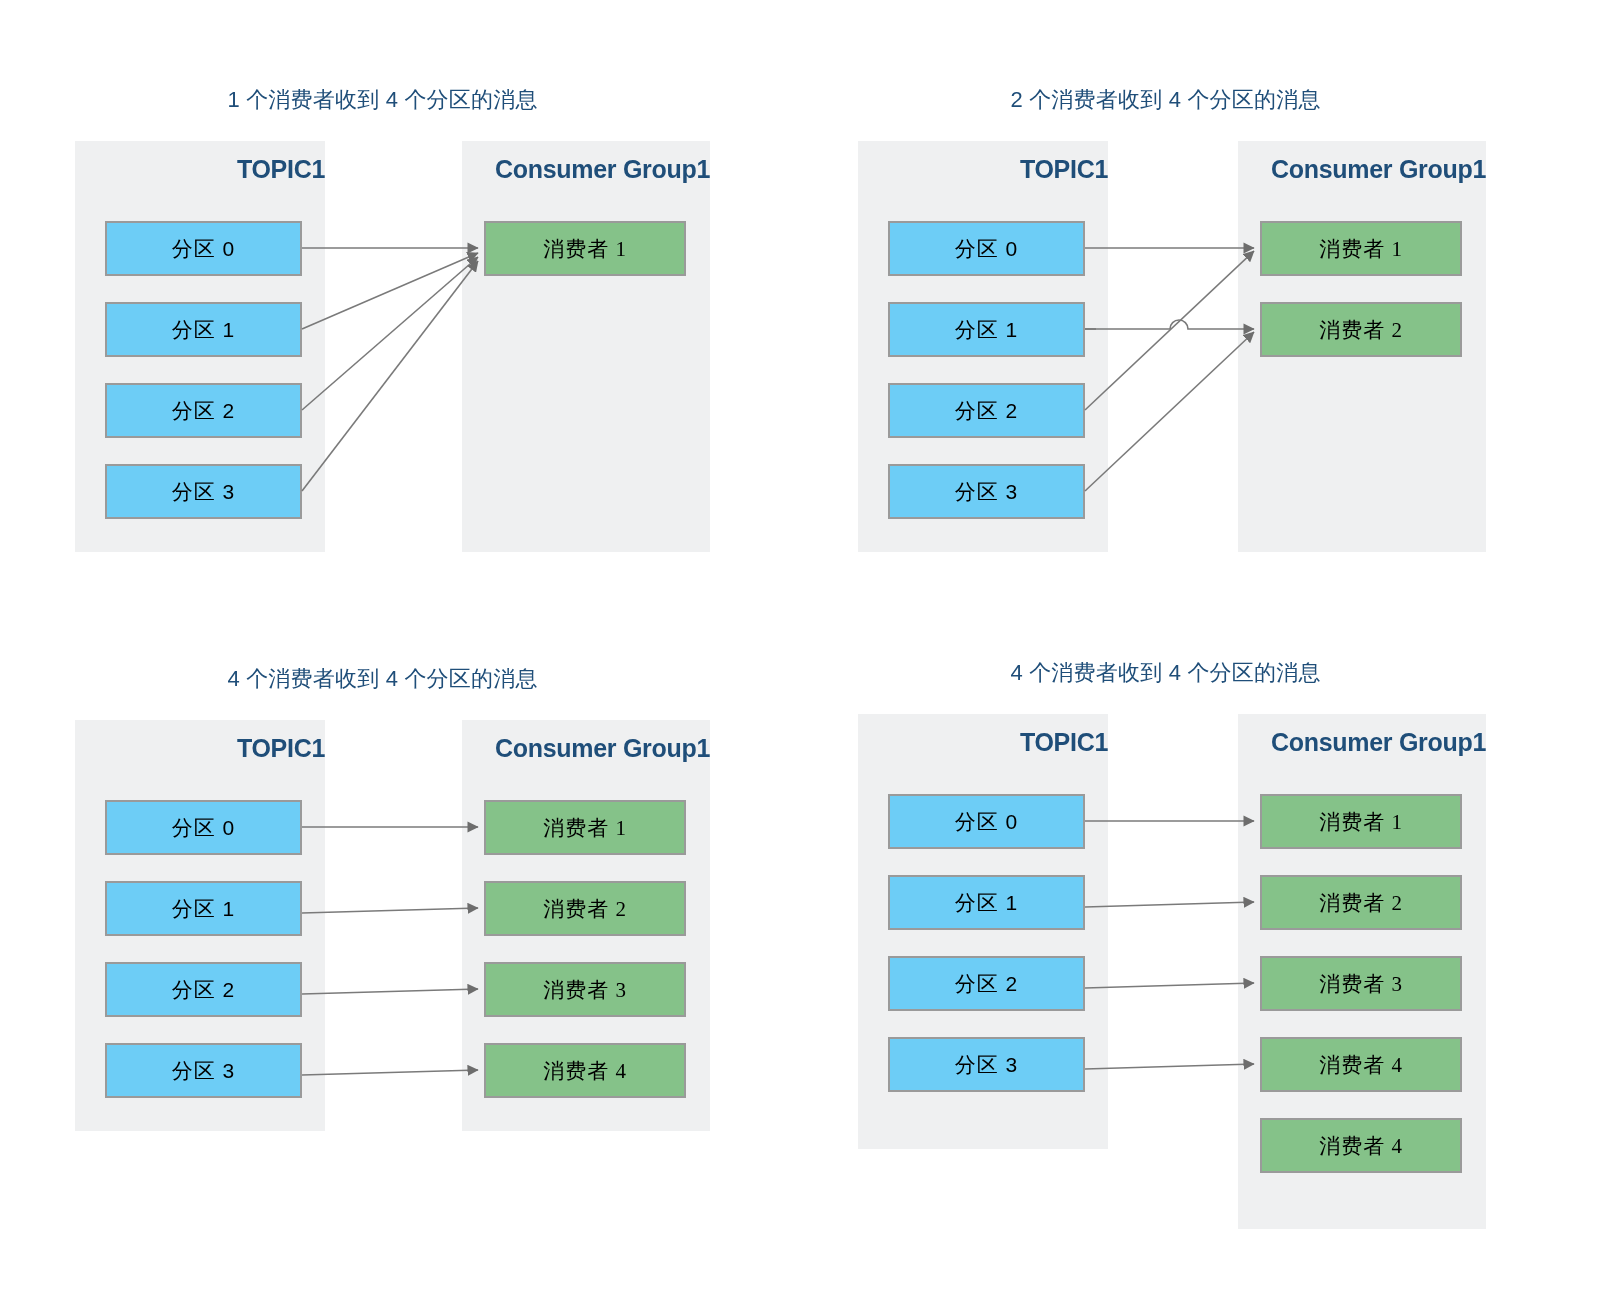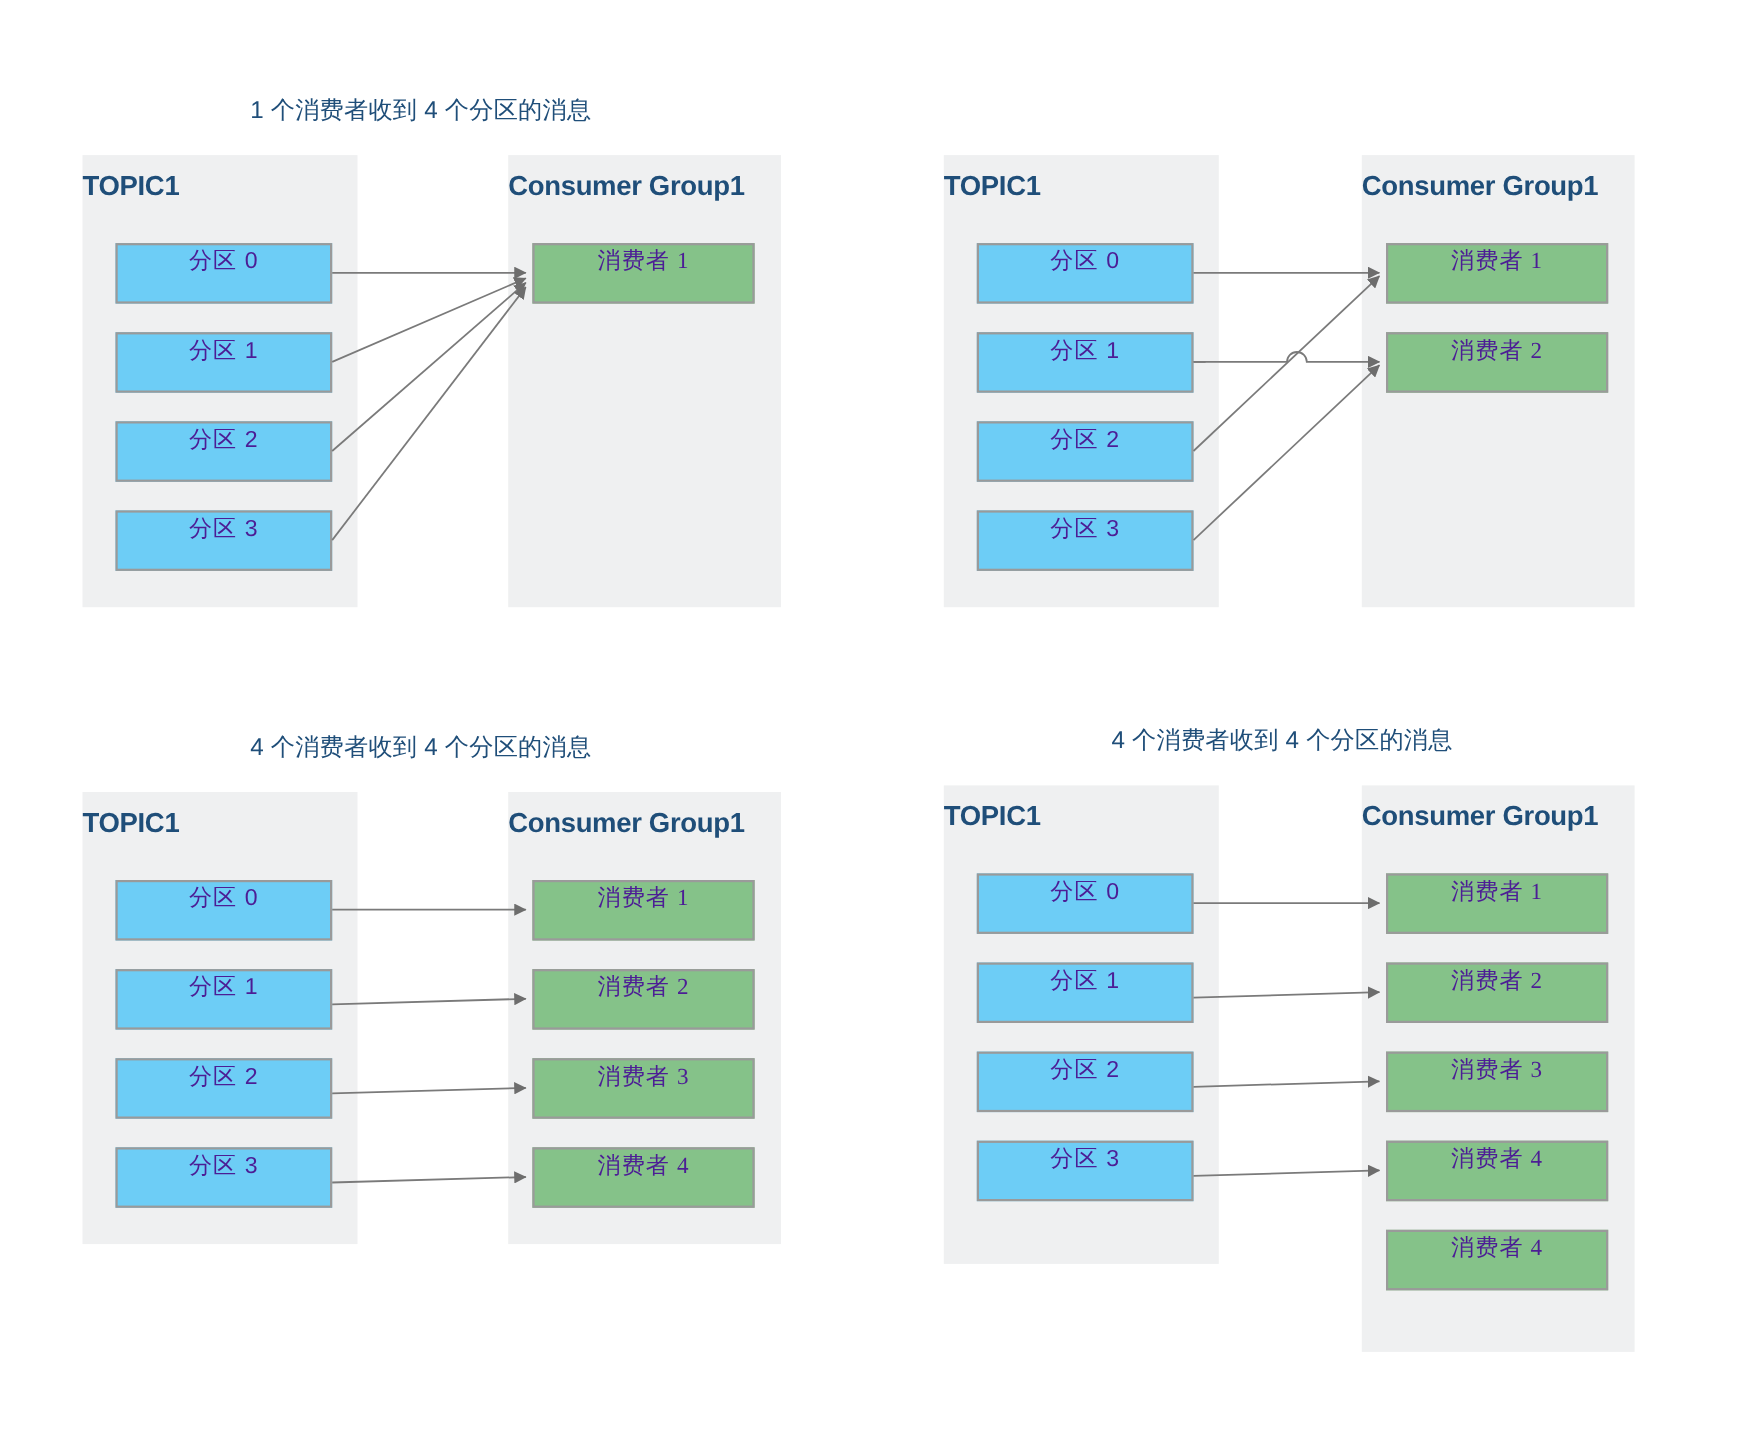--- a/index.html
+++ b/index.html
@@ -35,35 +35,35 @@
   }
   .panel {
     position: absolute;
     background: #EFF0F1;
   }
   .panel-title {
     position: absolute;
     top: 0;
     left: 0;
     width: 100%;
-    text-align: left;
+    text-align: right;
     font-size: 25px;
     font-weight: bold;
     color: #1F4E79;
     letter-spacing: -0.3px;
     white-space: nowrap;
   }
   .node {
     position: absolute;
     box-sizing: border-box;
     border: 2px solid #9A9A9A;
-    color: #4c1d95;
+    color: #000000;
     font-size: 21px;
     display: flex;
-    align-items: flex-start;
+    align-items: center;
     justify-content: center;
     letter-spacing: 1px;
   }
   .node.partition { background: #6DCDF6; }
   .node.consumer  { background: #85C289; font-family: Liberation Serif, serif; }
   .edges {
     position: absolute;
     top: 0;
     left: 0;
     overflow: visible;
@@ -110,20 +110,21 @@
       <g stroke="#7A7A7A" stroke-width="1.6" fill="none" marker-end="url(#ah1)">
         <path d="M 302 163 L 478 163"></path>
         <path d="M 302 244 L 478 168"></path>
         <path d="M 302 325 L 478 172"></path>
         <path d="M 302 406 L 478 176"></path>
       </g>
     </svg>
   </div>
 
   <div class="diagram" style="left:783px; top:85px; width:785px; height:480px;">
+    <div class="diagram-title" style="left:-10px;">2 个消费者收到 4 个分区的消息</div>
 
     <div class="panel" style="left:75px; top:56px; width:250px; height:411px;">
       <div class="panel-title" style="top:14px;">TOPIC1</div>
       <div class="node partition" style="left:30px; top:80px; width:197px; height:55px;">
         <span>分区 0</span>
       </div>
       <div class="node partition" style="left:30px; top:161px; width:197px; height:55px;">
         <span>分区 1</span>
       </div>
       <div class="node partition" style="left:30px; top:242px; width:197px; height:55px;">

